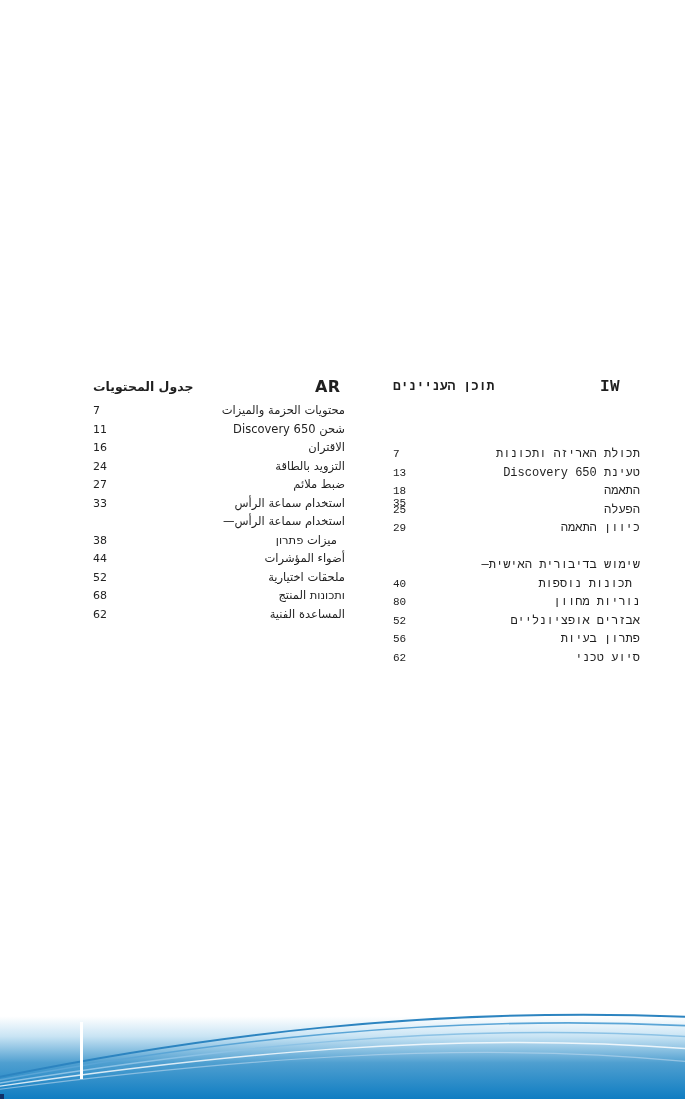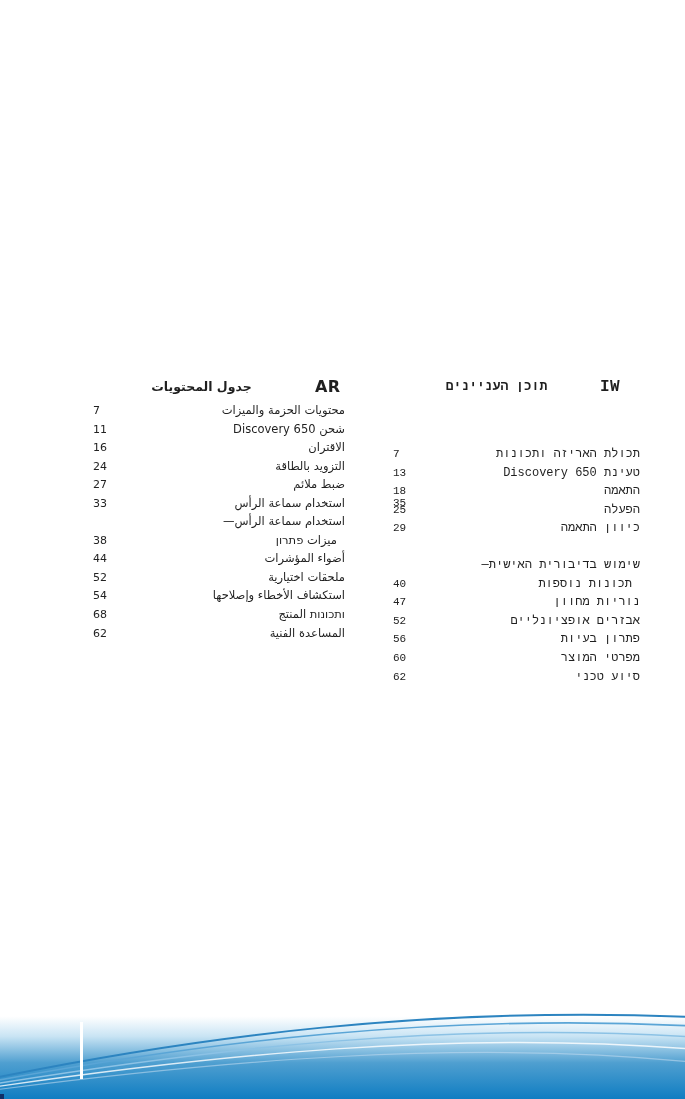--- a/index.html
+++ b/index.html
@@ -14,21 +14,21 @@
     margin: 0 auto;
   }
 
   
   .toc-col { position: absolute; top: 379px; }
   .toc-col.hebrew { left: 393px; width: 247px; font-family: Liberation Mono, monospace; }
   .toc-col.arabic { left: 93px;  width: 252px; }
 
   .toc-header { display: flex; align-items: flex-start; height: 16px; line-height: 16px; }
   .toc-title {
-    text-align: center;
+    text-align: left;
     direction: rtl;
     font-weight: bold;
     font-size: 13px;
     white-space: nowrap;
   }
   .toc-col.hebrew .toc-title { width: 207px; }
   .toc-col.arabic .toc-title { width: 217px; font-size: 12.5px; }
   .lang-code {
     font-weight: bold;
     font-size: 16px;
@@ -126,38 +126,34 @@
     <span class="pg"></span>
     <span class="lbl">שימוש בדיבורית האישית—</span>
   </div>
 
   <div class="toc-row indent">
     <span class="pg">40</span>
     <span class="lbl">תכונות נוספות</span>
   </div>
 
   <div class="toc-row">
-    <span class="pg">47</span>
+    <span class="pg">80</span>
     <span class="lbl">נוריות מחוון</span>
   </div>
 
   <div class="toc-row">
     <span class="pg">52</span>
     <span class="lbl">אבזרים אופציונליים</span>
   </div>
 
   <div class="toc-row">
     <span class="pg">56</span>
     <span class="lbl">פתרון בעיות</span>
   </div>
 
-  <div class="toc-row">
-    <span class="pg">60</span>
-    <span class="lbl">מפרטי המוצר</span>
-  </div>
 
   <div class="toc-row">
     <span class="pg">62</span>
     <span class="lbl">סיוע טכני</span>
   </div>
 </div>
   </div>
 
   <div class="toc-col arabic">
     <div class="toc-header">
@@ -208,24 +204,20 @@
   <div class="toc-row">
     <span class="pg">44</span>
     <span class="lbl">أضواء المؤشرات</span>
   </div>
 
   <div class="toc-row">
     <span class="pg">52</span>
     <span class="lbl">ملحقات اختيارية</span>
   </div>
 
-  <div class="toc-row">
-    <span class="pg">54</span>
-    <span class="lbl">استكشاف الأخطاء وإصلاحها</span>
-  </div>
 
   <div class="toc-row">
     <span class="pg">68</span>
     <span class="lbl">ותכונות المنتج</span>
   </div>
 
   <div class="toc-row">
     <span class="pg">62</span>
     <span class="lbl">المساعدة الفنية</span>
   </div>

